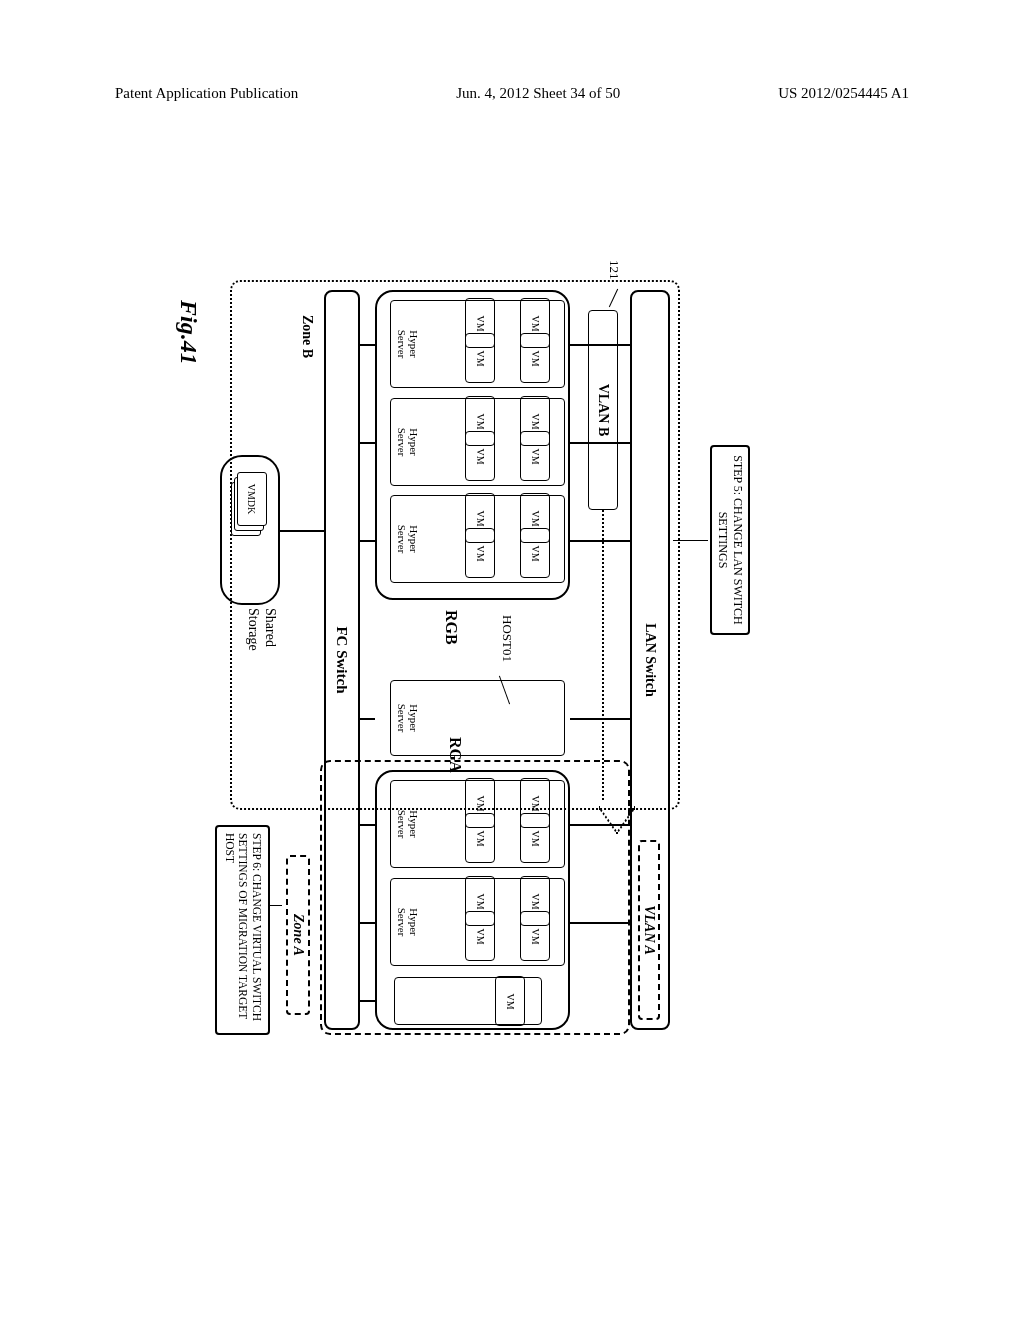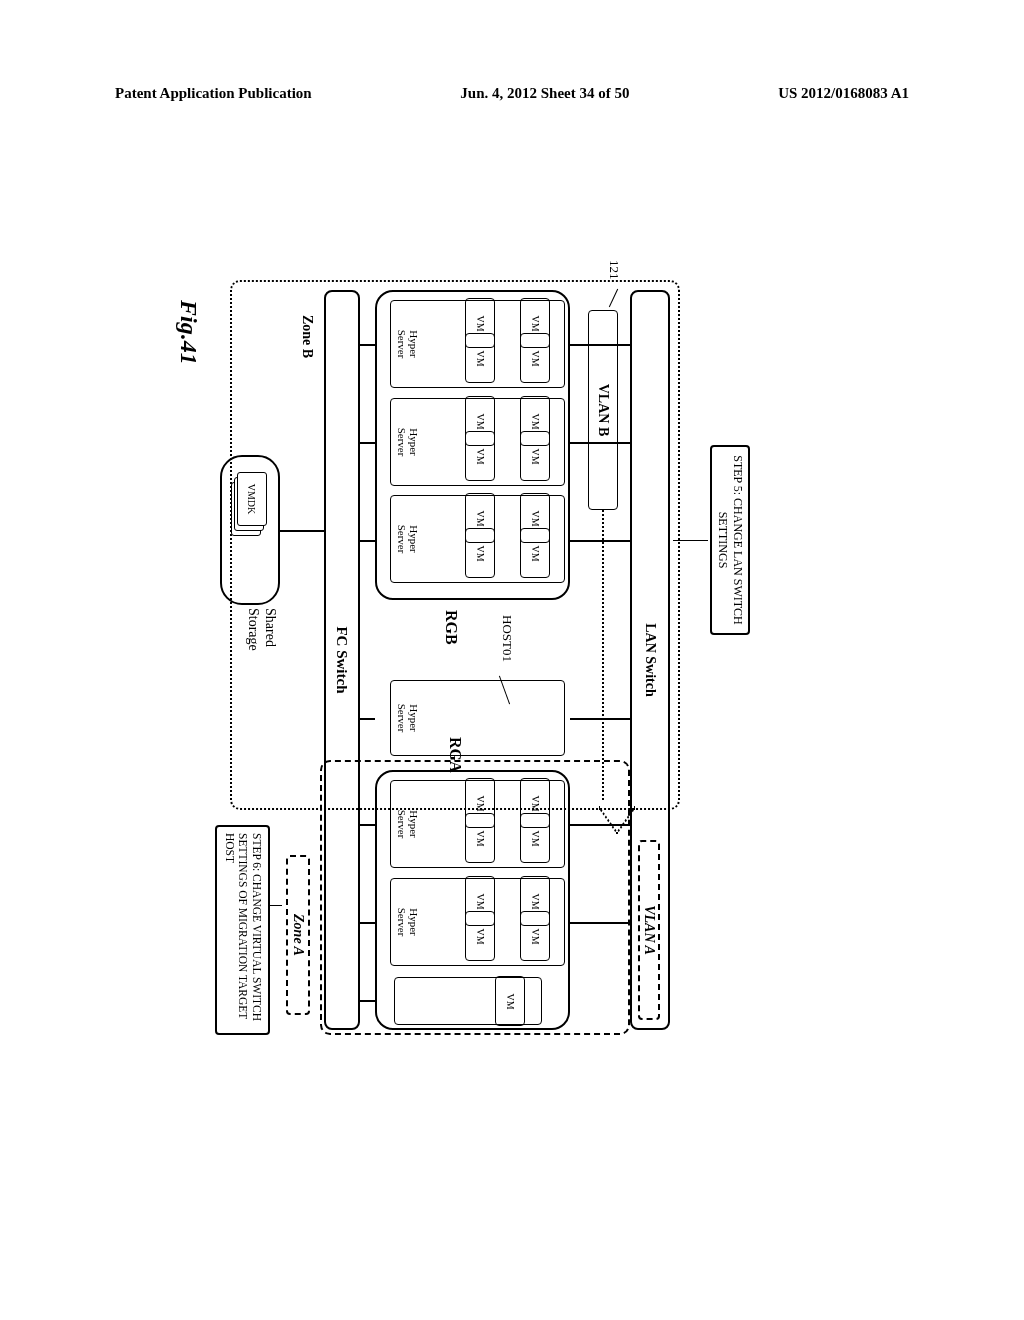--- a/index.html
+++ b/index.html
@@ -1,18 +1,18 @@
 <!DOCTYPE html>
 <html><head>
   <meta charset="utf-8">
   <style>
     * { margin: 0; padding: 0; box-sizing: border-box; }
     body { font-family: "Times New Roman", serif; width: 1024px; height: 1320px; position: relative; background: #fff; }
     .page { position: relative; width: 100%; height: 100%; }
-    .header { position: absolute; top: 85px; left: 0; right: 0; display: flex; justify-content: space-between; padding: 0 115px; font-size: 15px; font-weight: bold; }
+    .header { position: absolute; top: 85px; left: 0; right: 0; display: flex; justify-content: space-between; padding: 0 115px; font-size: 15px; font-weight: normal; }
     .header-left { }
     .header-center { }
     .header-right { }
     .diagram-container { position: absolute; top: 280px; left: 230px; width: 480px; height: 760px; transform: rotate(90deg); transform-origin: center center; }
     .diagram { position: absolute; top: 50%; left: 50%; transform: translate(-50%, -50%); width: 760px; height: 480px; }
     
     
     .outer-box { position: absolute; top: 30px; left: 0; width: 530px; height: 450px; border: 2px dotted #000; border-radius: 10px; }
     
     
@@ -93,21 +93,21 @@
     
     .conn-line { position: absolute; background: #000; }
   </style>
 </head>
 <body>
 
 <div class="page">
   <div class="header">
     <span class="header-left">Patent Application Publication</span>
     <span class="header-center">Jun. 4, 2012  Sheet 34 of 50</span>
-    <span class="header-right">US 2012/0168083 A1</span>
+    <span class="header-right">US 2012/0254445 A1</span>
   </div>
 
   <div class="diagram-container">
     <div class="diagram">
 
       <div class="outer-box"></div>
       <div class="dashed-region"></div>
 
       <div class="step5-box">STEP 5: CHANGE LAN SWITCH SETTINGS</div>
       <div class="step5-line"></div>

